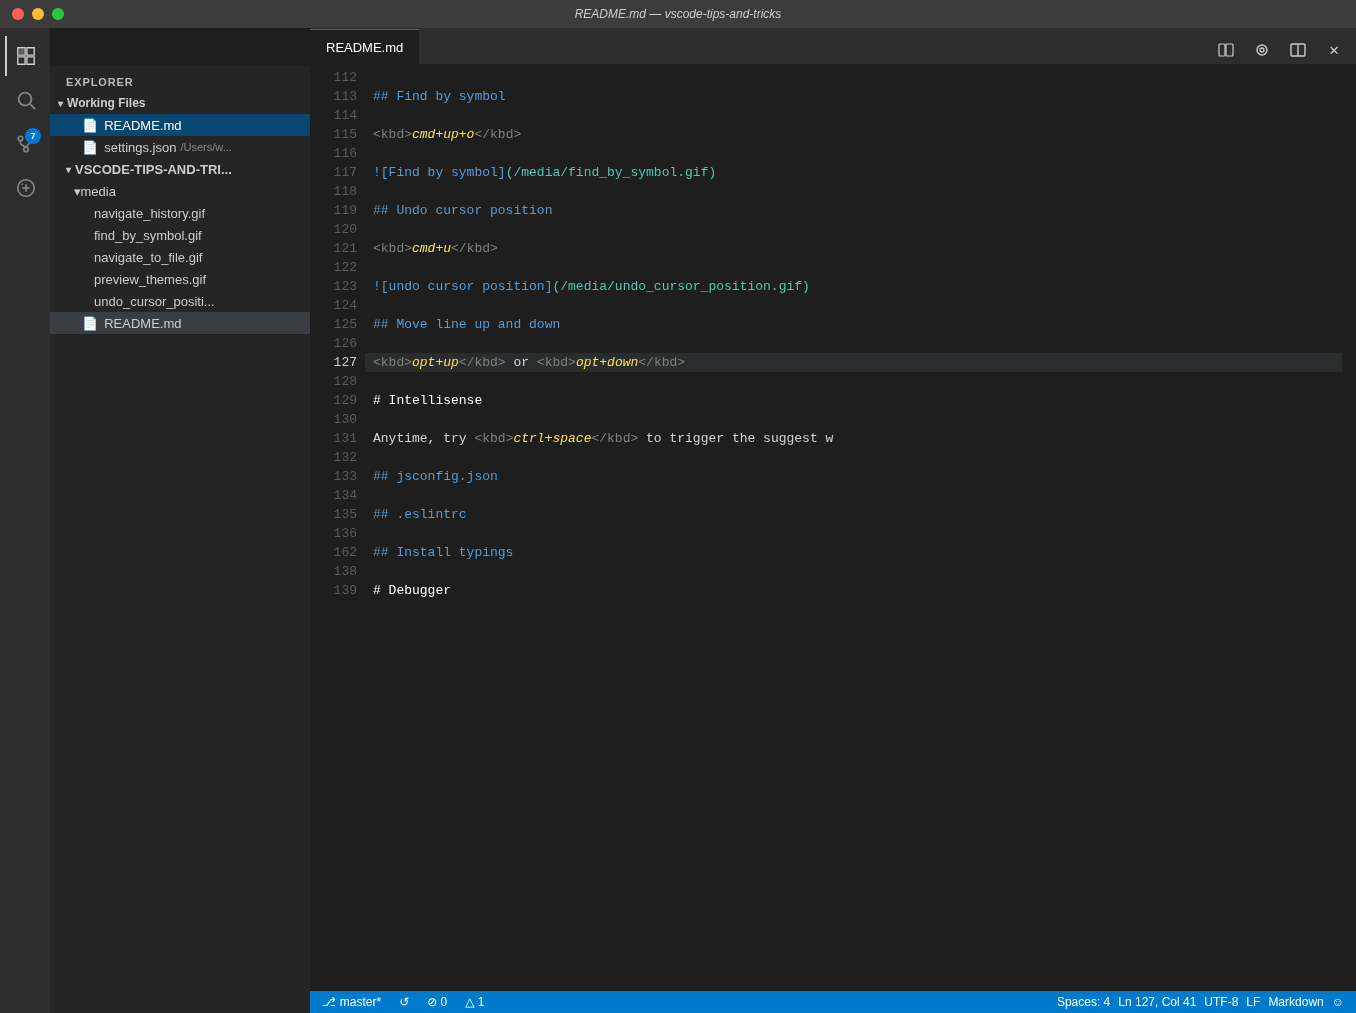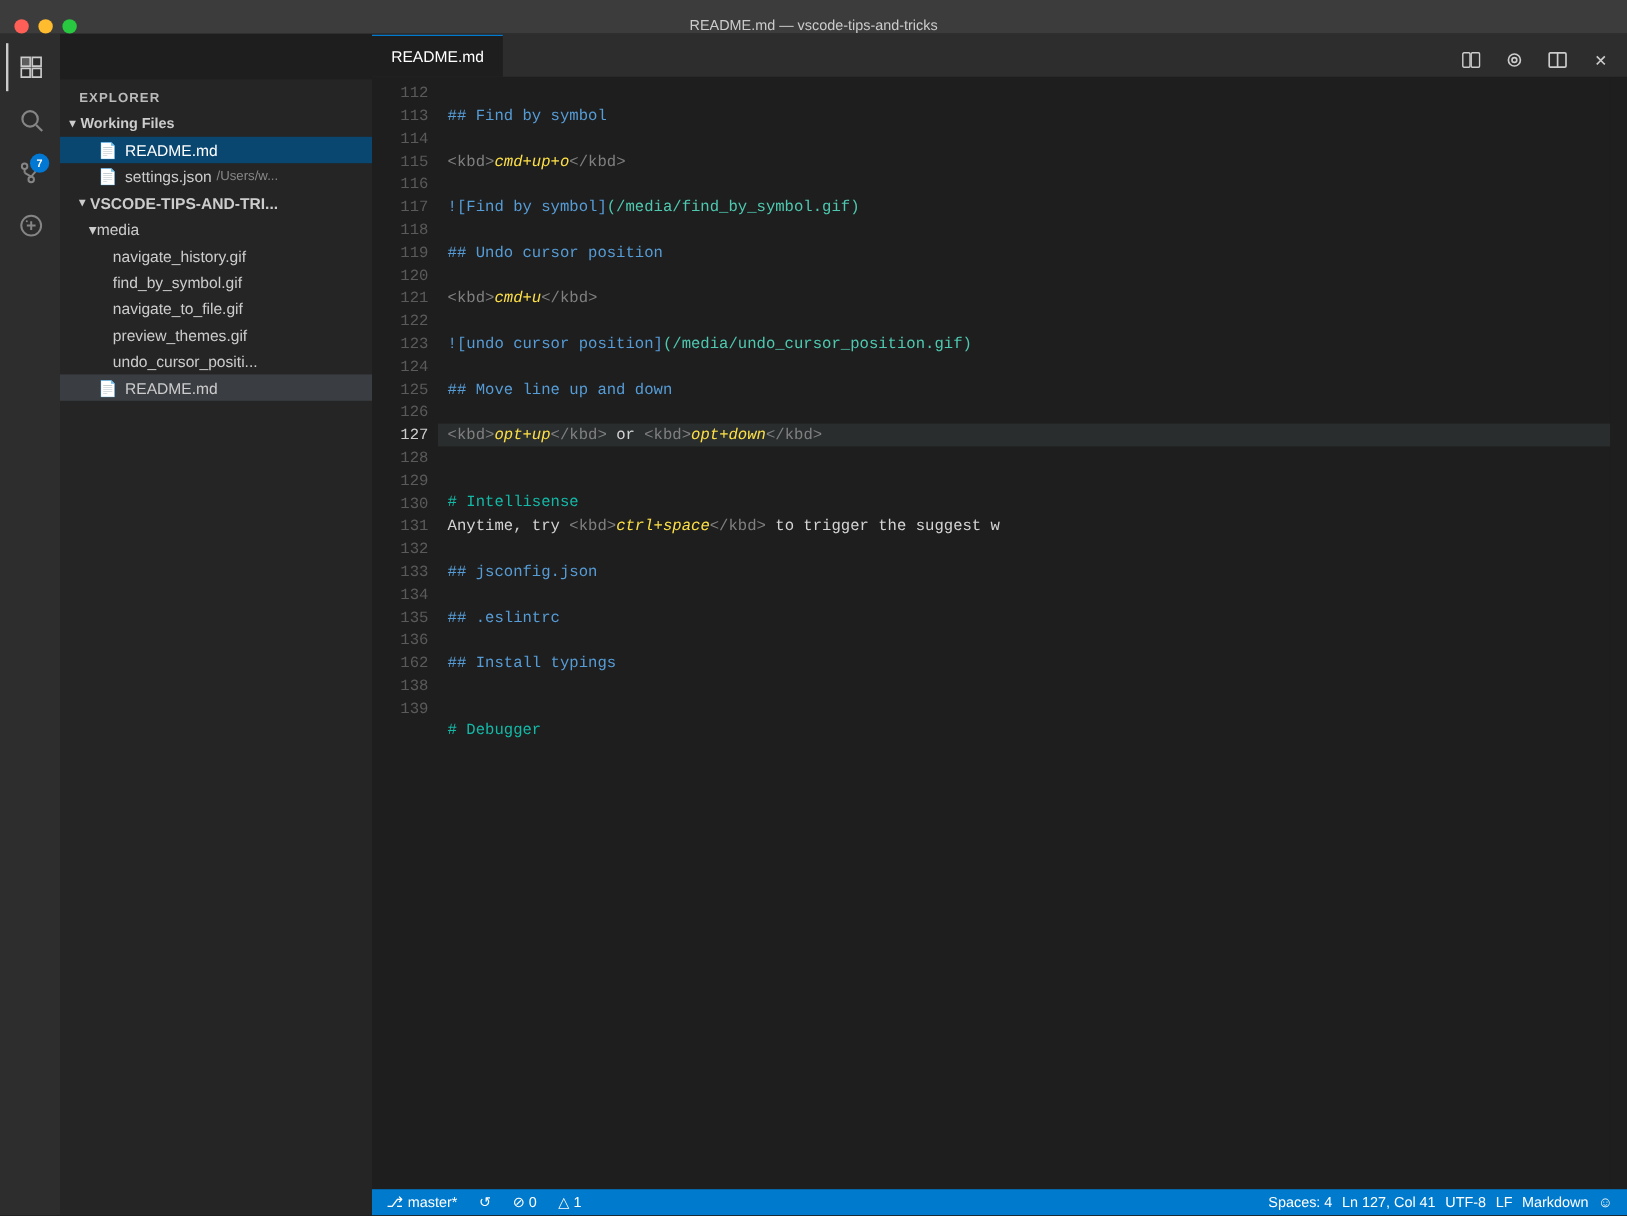--- a/index.html
+++ b/index.html
@@ -11,24 +11,25 @@
       overflow: hidden;
       display: flex;
       flex-direction: column;
     }
 
     
     .title-bar {
       height: 28px;
       background: #3c3c3c;
       display: flex;
-      align-items: flex-end;
+      align-items: center;
       justify-content: center;
       position: relative;
       flex-shrink: 0;
+      font-style: italic;
     }
     .title-bar-buttons {
       position: absolute;
       left: 12px;
       display: flex;
       gap: 8px;
     }
     .title-bar-btn {
       width: 12px;
       height: 12px;
@@ -268,34 +269,34 @@
       padding: 4px 0;
       overflow: hidden;
     }
     .code-line {
       height: 19px;
       line-height: 19px;
       font-size: 13px;
       white-space: pre;
       padding-left: 8px;
       display: flex;
-      align-items: center;
+      align-items: flex-end;
     }
     .code-line.highlighted {
       background: #2a2d2e;
     }
 
     
     .c-heading { color: #569cd6; } 
     .c-tag { color: #808080; }
     .c-link { color: #4ec9b0; }
     .c-img-prefix { color: #569cd6; }
     .c-kbd-key { color: #fde047; font-style: italic; }
     .c-plain { color: #d4d4d4; }
-    .c-h1 { color: #14b8a6; margin-top: 35px; }
+    .c-h1 { color: #ffffff; margin-top: 35px; }
 
     
     .status-bar {
       height: 22px;
       background: #007acc;
       display: flex;
       align-items: center;
       padding: 0 8px;
       font-size: 12px;
       font-family: -apple-system, sans-serif;

